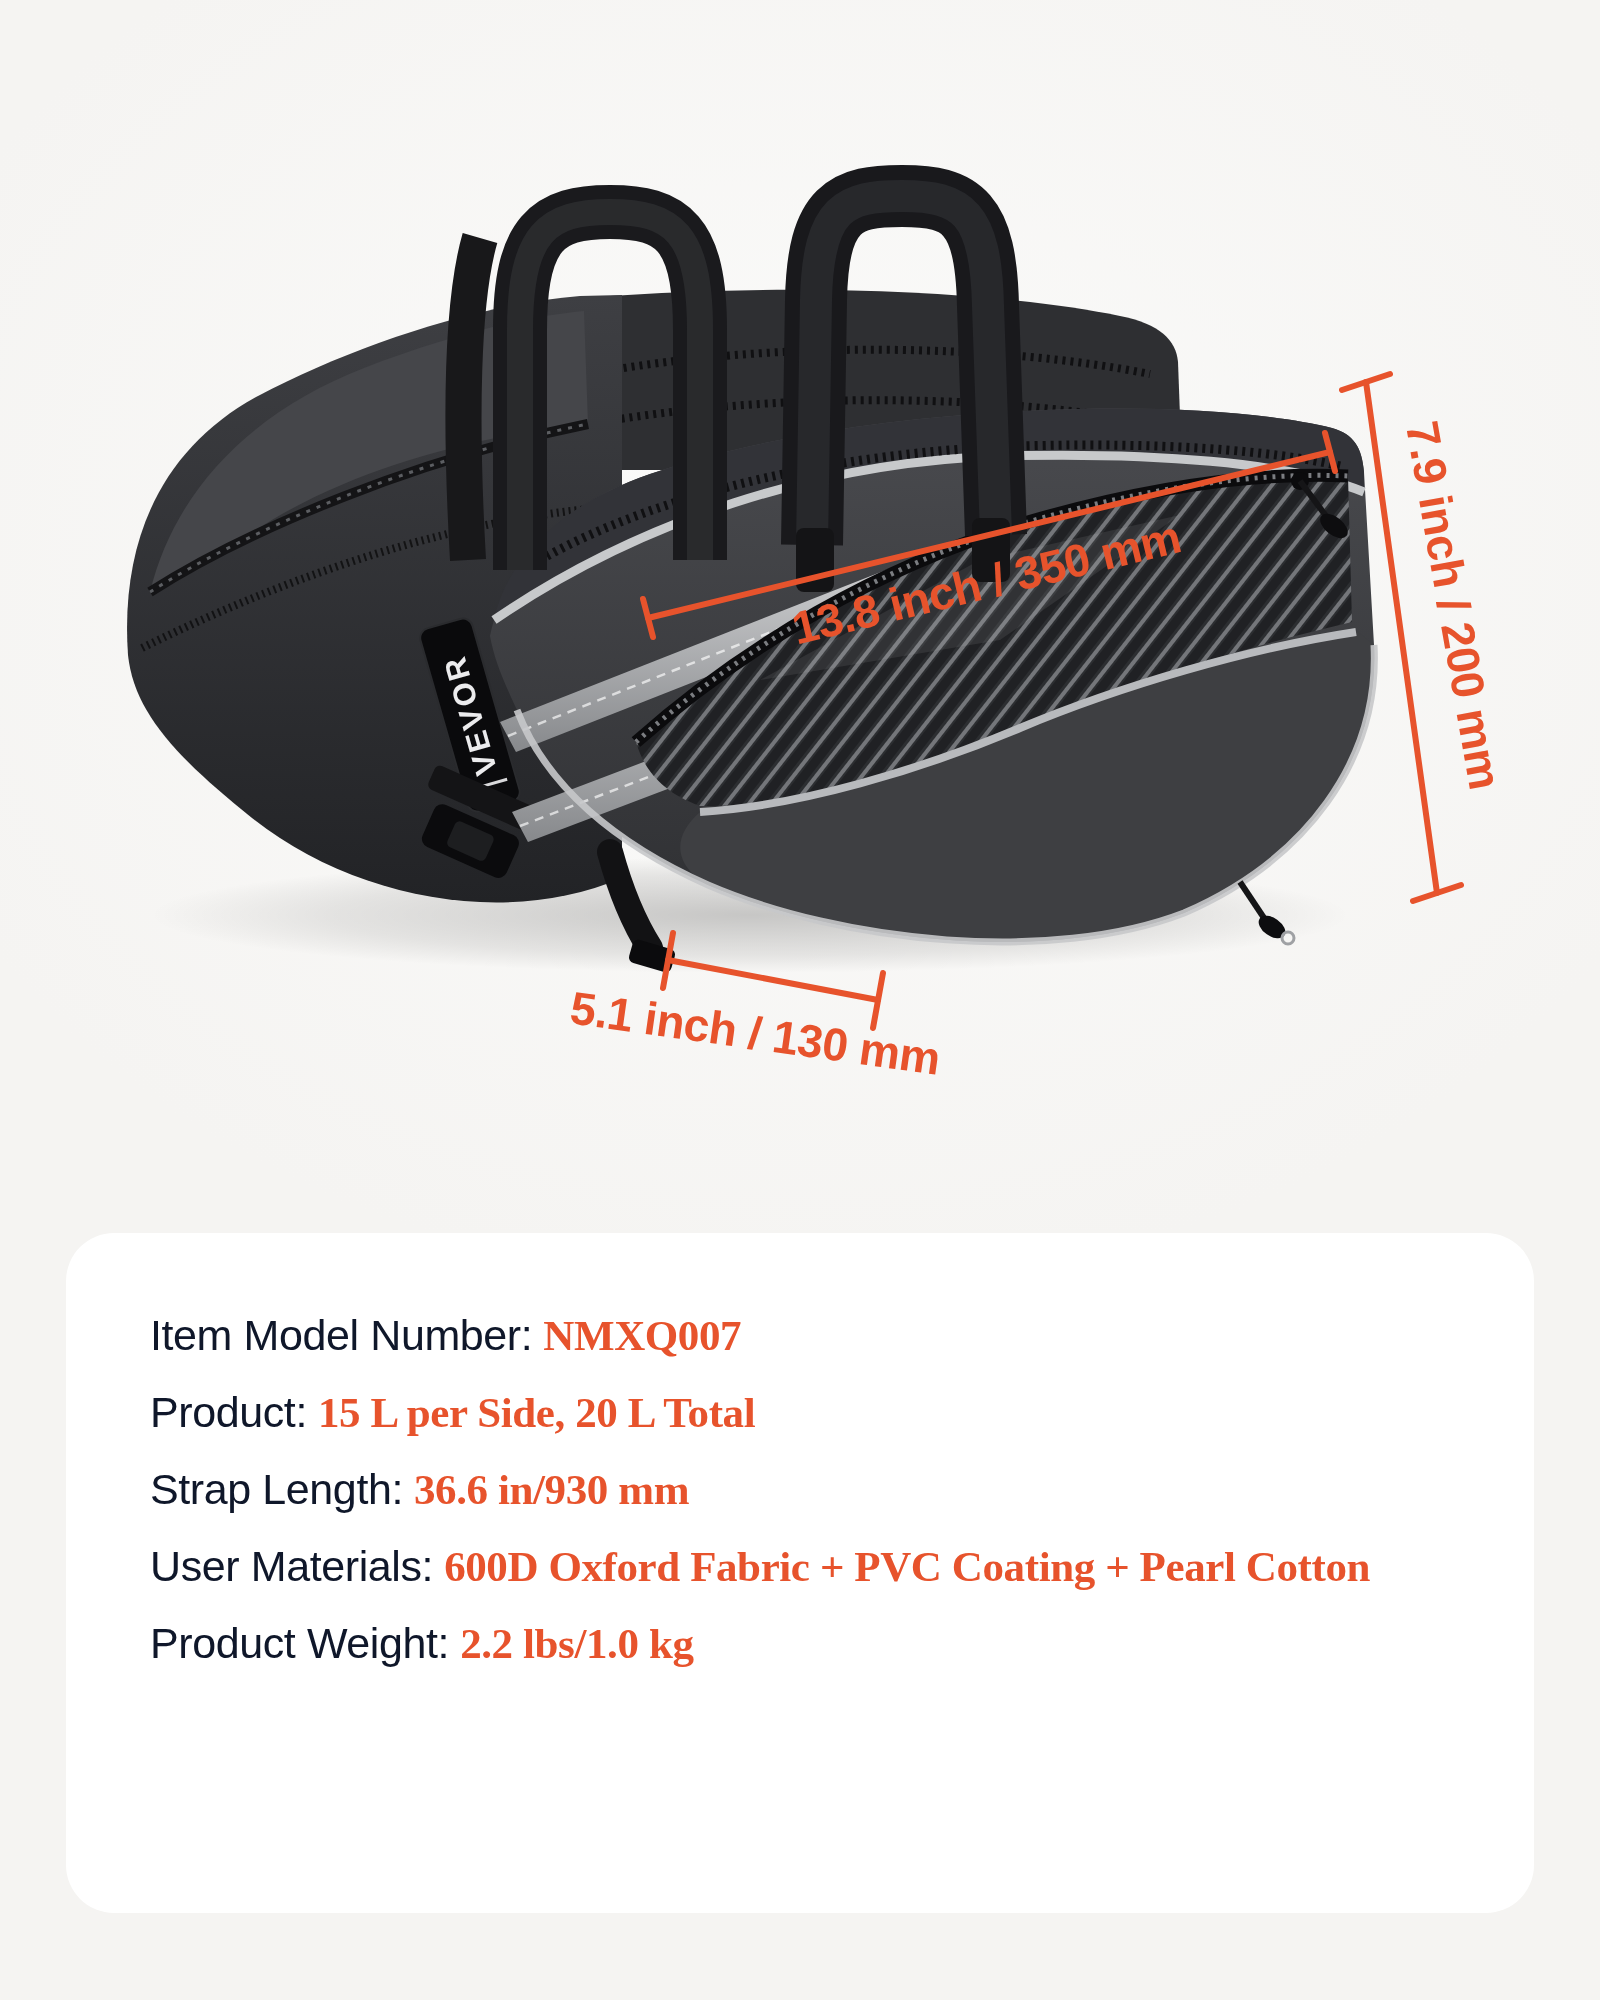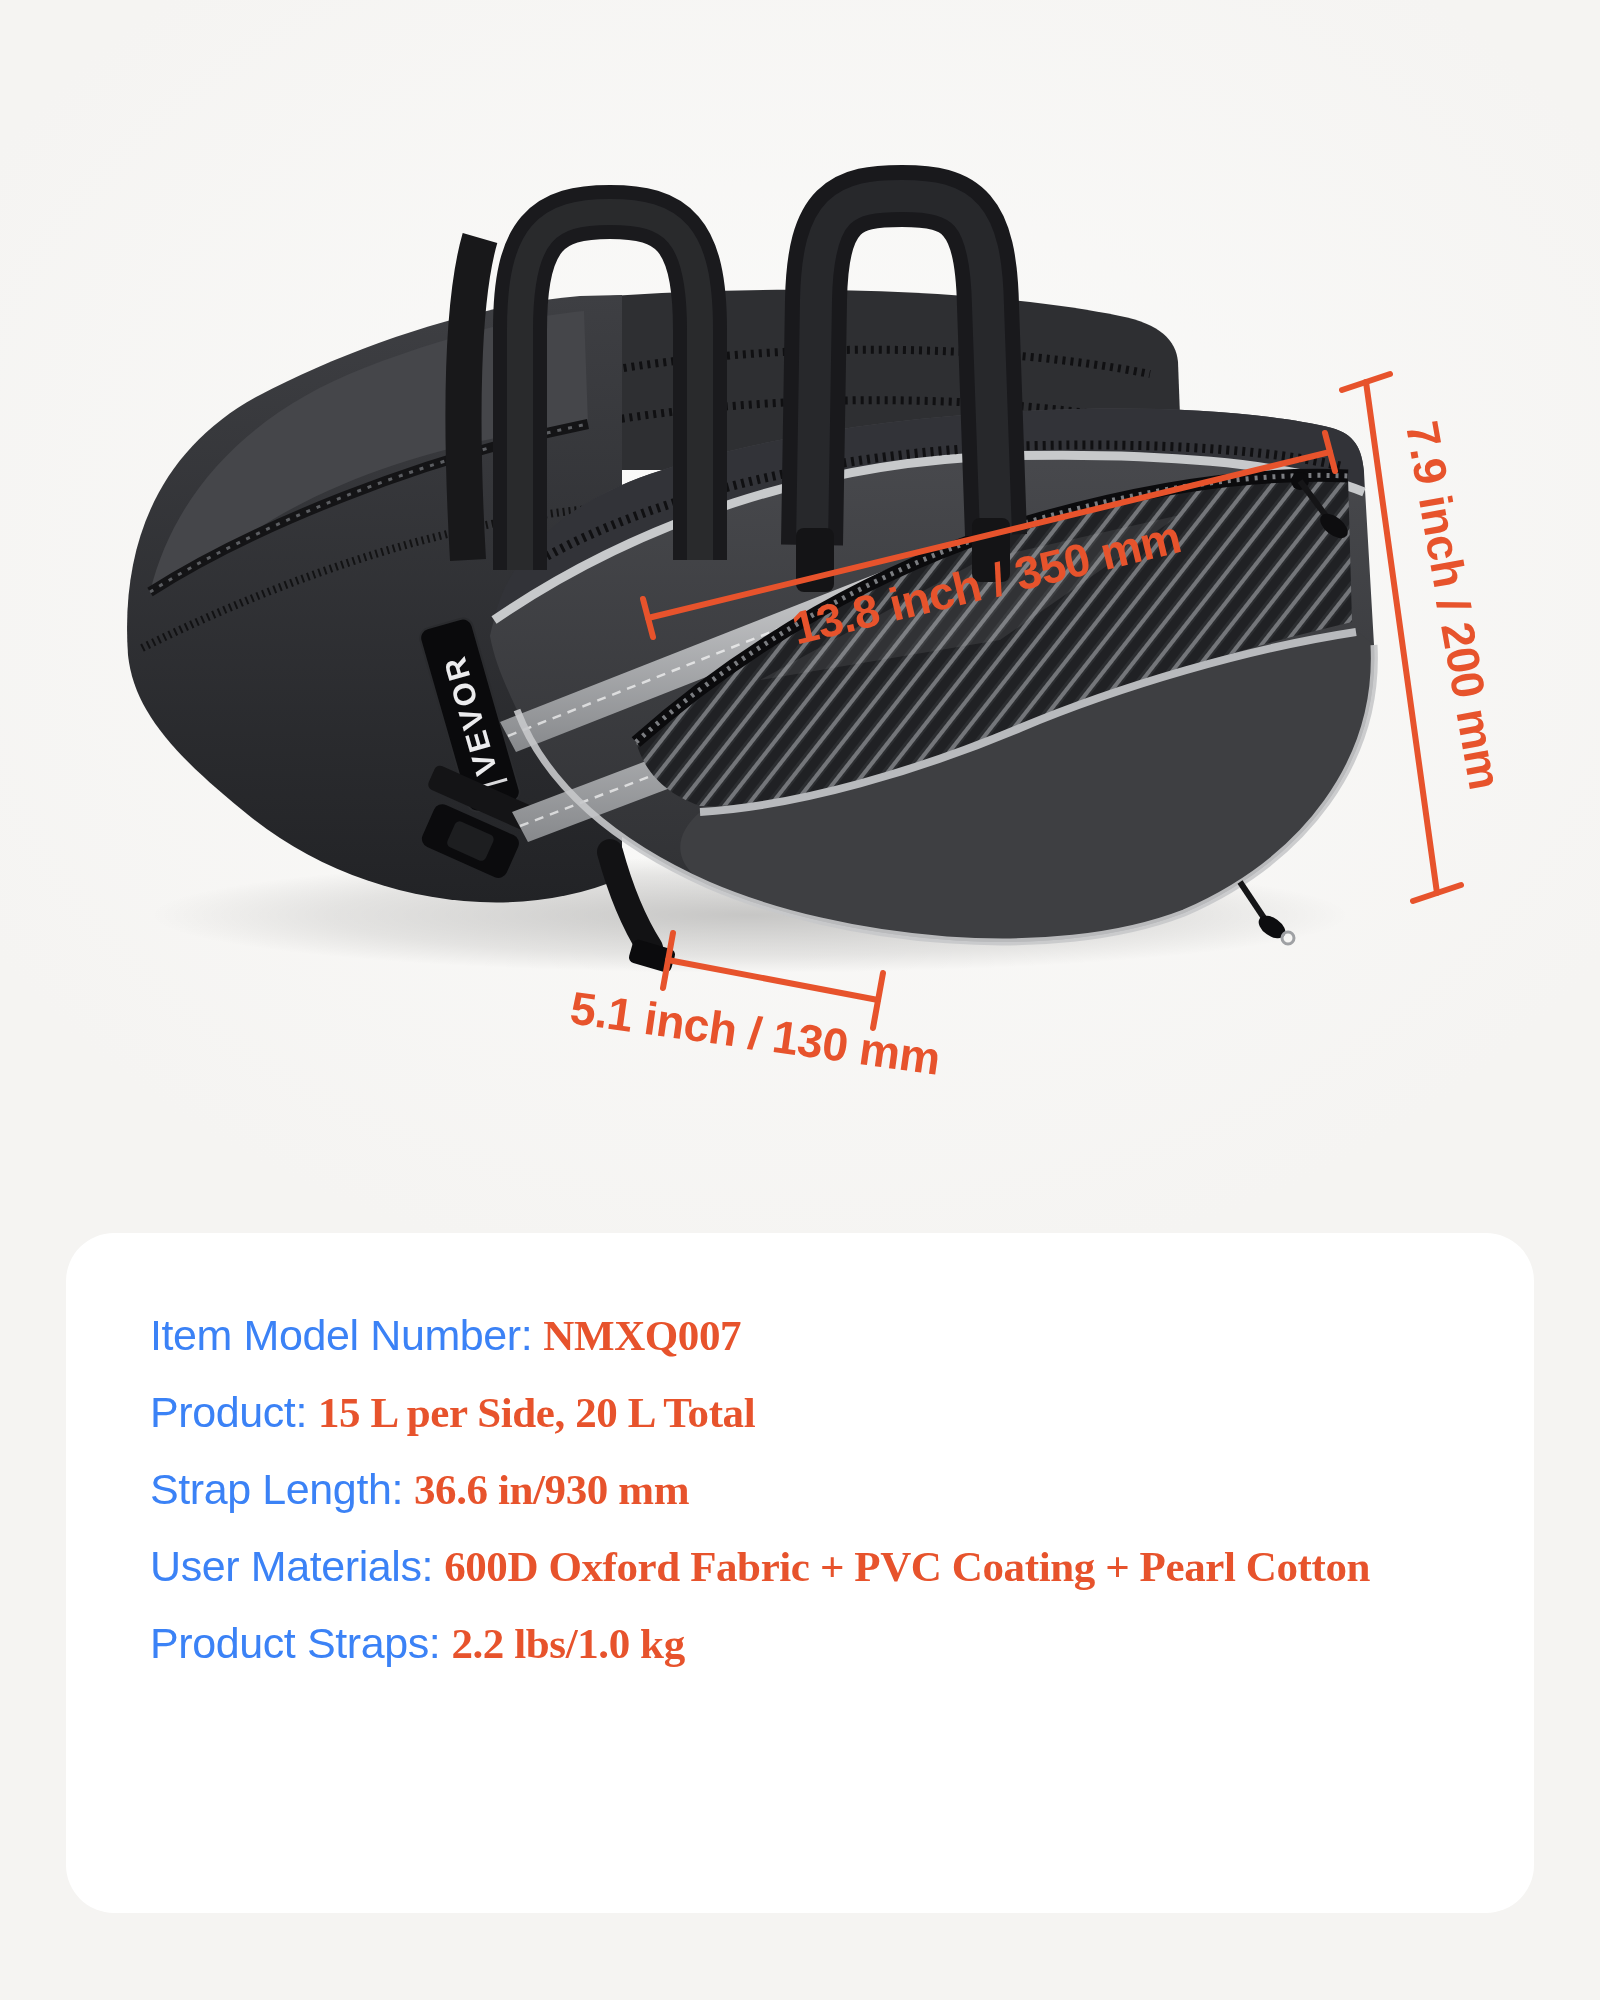--- a/index.html
+++ b/index.html
@@ -9,21 +9,21 @@
     font-family:"Liberation Sans", sans-serif;
     position:relative;overflow:hidden;
   }
   .photo-area{position:absolute;top:0;left:0;width:1600px;height:1230px;}
   .spec-card{
     position:absolute;left:66px;top:1233px;width:1468px;height:680px;
     background:#ffffff;border-radius:48px;box-sizing:border-box;
     padding:64px 18px 0 84px;
   }
   .spec-row{height:77px;line-height:77px;font-size:43px;letter-spacing:-0.4px;white-space:nowrap;}
-  .spec-label{color:#3b82f6;}
+  .spec-label{color:#0f172a;}
   .spec-value{color:#e7532c;font-weight:bold;margin-left:11px;font-family:Liberation Serif, serif;}
   .dim-text{font-family:"Liberation Sans", sans-serif;font-weight:bold;font-size:46px;fill:#e7532c;letter-spacing:-0.5px;}
   .brand-text{font-family:"Liberation Sans", sans-serif;font-weight:bold;font-size:31px;fill:#ececee;letter-spacing:3px;}
 </style>
 </head>
 <body>
 
 <div class="photo-area">
 <svg width="1600" height="1230" viewBox="0 0 1600 1230" xmlns="http://www.w3.org/2000/svg">
   <defs>
@@ -157,15 +157,15 @@
   <div class="spec-row">
     <span class="spec-label">Product:</span><span class="spec-value">15 L per Side, 20 L Total</span>
   </div>
   <div class="spec-row">
     <span class="spec-label">Strap Length:</span><span class="spec-value">36.6 in/930 mm</span>
   </div>
   <div class="spec-row">
     <span class="spec-label">User Materials:</span><span class="spec-value">600D Oxford Fabric + PVC Coating + Pearl Cotton</span>
   </div>
   <div class="spec-row">
-    <span class="spec-label">Product Straps:</span><span class="spec-value">2.2 lbs/1.0 kg</span>
+    <span class="spec-label">Product Weight:</span><span class="spec-value">2.2 lbs/1.0 kg</span>
   </div>
 </div>
 
 </body></html>

